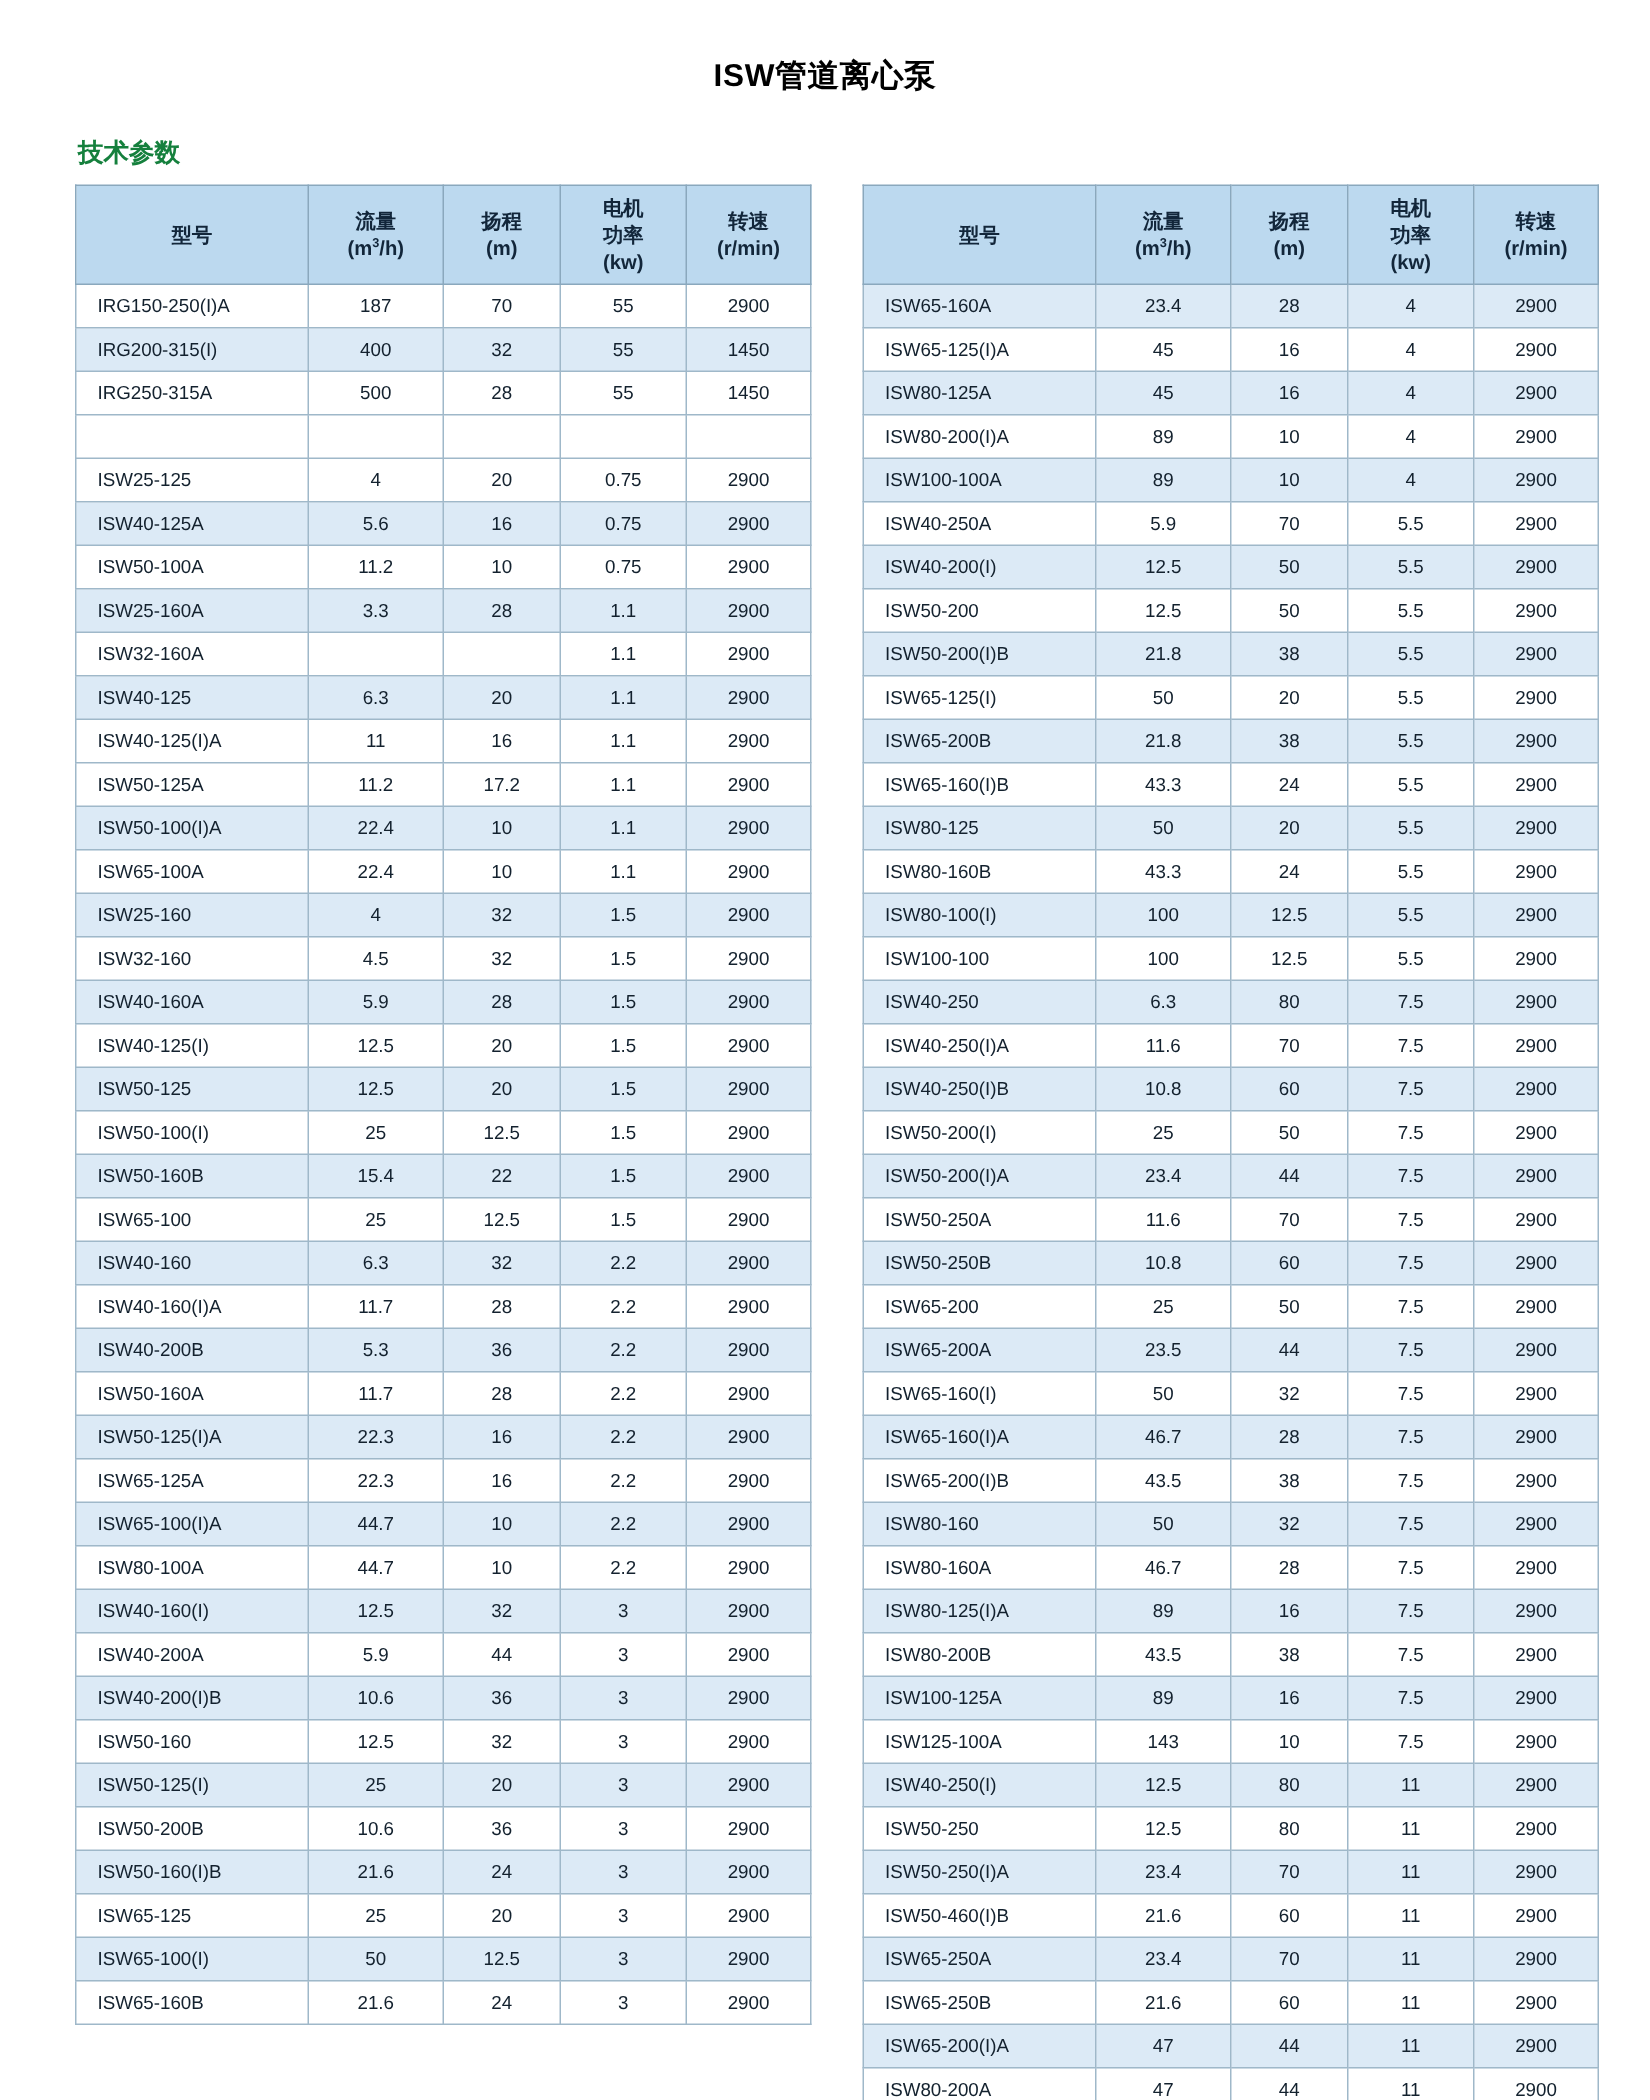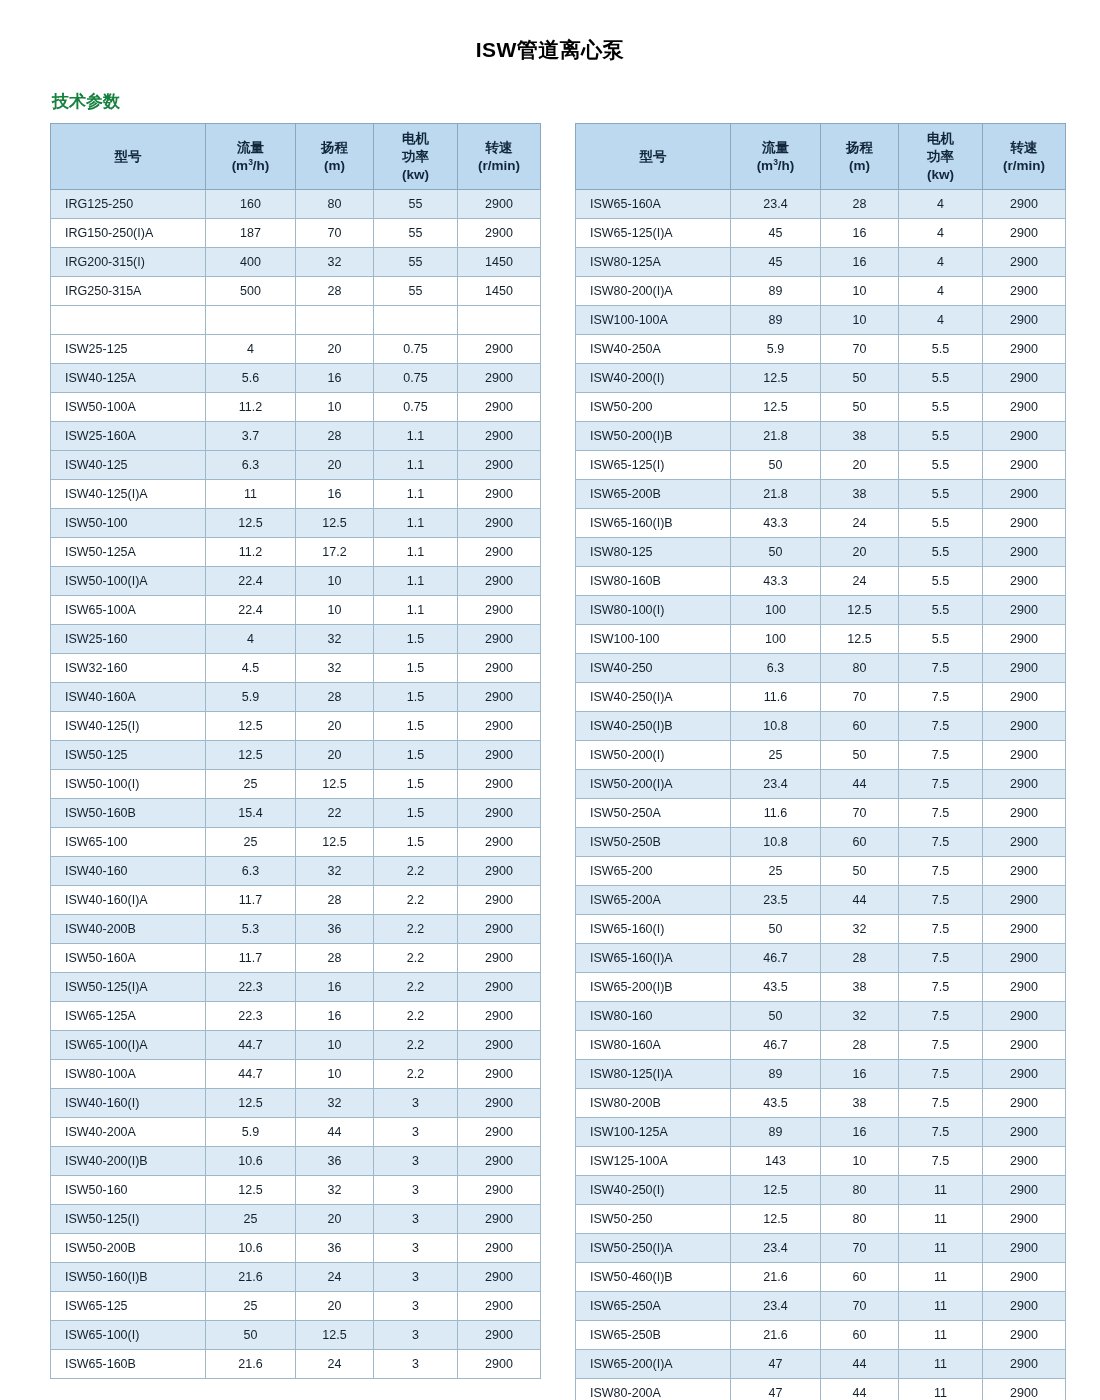--- a/index.html
+++ b/index.html
@@ -114,27 +114,20 @@
             <span>功率</span><br>
             <span>(kw)</span>
           </th>
           <th>
             <span>转速</span><br>
             <span>(r/min)</span>
           </th>
         </tr>
       </thead>
       <tbody id="tbody-left">
-          <tr class="even">
-            <td class="model">IRG125-250</td>
-            <td>160</td>
-            <td>80</td>
-            <td>55</td>
-            <td>2900</td>
-          </tr>
           <tr class="odd">
             <td class="model">IRG150-250(I)A</td>
             <td>187</td>
             <td>70</td>
             <td>55</td>
             <td>2900</td>
           </tr>
           <tr class="even">
             <td class="model">IRG200-315(I)</td>
             <td>400</td>
@@ -172,43 +165,43 @@
           </tr>
           <tr class="odd">
             <td class="model">ISW50-100A</td>
             <td>11.2</td>
             <td>10</td>
             <td>0.75</td>
             <td>2900</td>
           </tr>
           <tr class="even">
             <td class="model">ISW25-160A</td>
-            <td>3.7</td>
+            <td>3.3</td>
             <td>28</td>
+            <td>1.1</td>
+            <td>2900</td>
+          </tr>
+          <tr class="odd">
+            <td class="model">ISW32-160A</td>
+            <td></td>
+            <td></td>
             <td>1.1</td>
             <td>2900</td>
           </tr>
           <tr class="even">
             <td class="model">ISW40-125</td>
             <td>6.3</td>
             <td>20</td>
             <td>1.1</td>
             <td>2900</td>
           </tr>
           <tr class="odd">
             <td class="model">ISW40-125(I)A</td>
             <td>11</td>
             <td>16</td>
-            <td>1.1</td>
-            <td>2900</td>
-          </tr>
-          <tr class="even">
-            <td class="model">ISW50-100</td>
-            <td>12.5</td>
-            <td>12.5</td>
             <td>1.1</td>
             <td>2900</td>
           </tr>
           <tr class="odd">
             <td class="model">ISW50-125A</td>
             <td>11.2</td>
             <td>17.2</td>
             <td>1.1</td>
             <td>2900</td>
           </tr>

